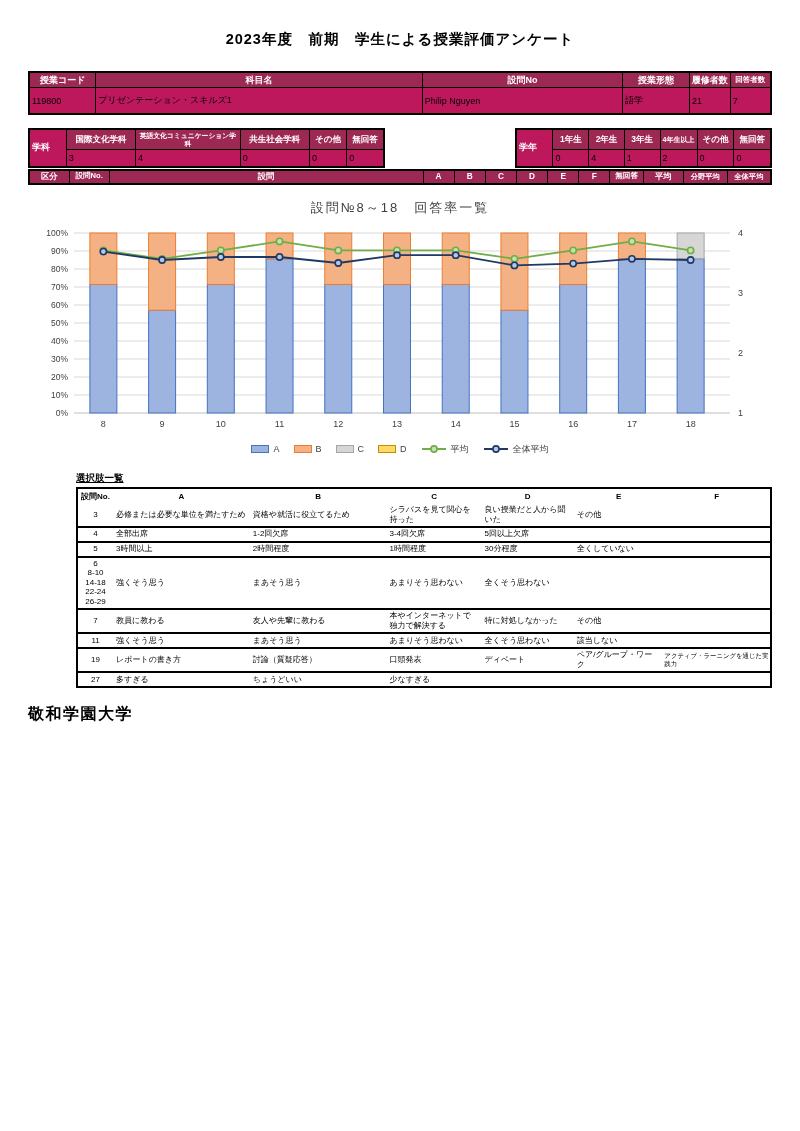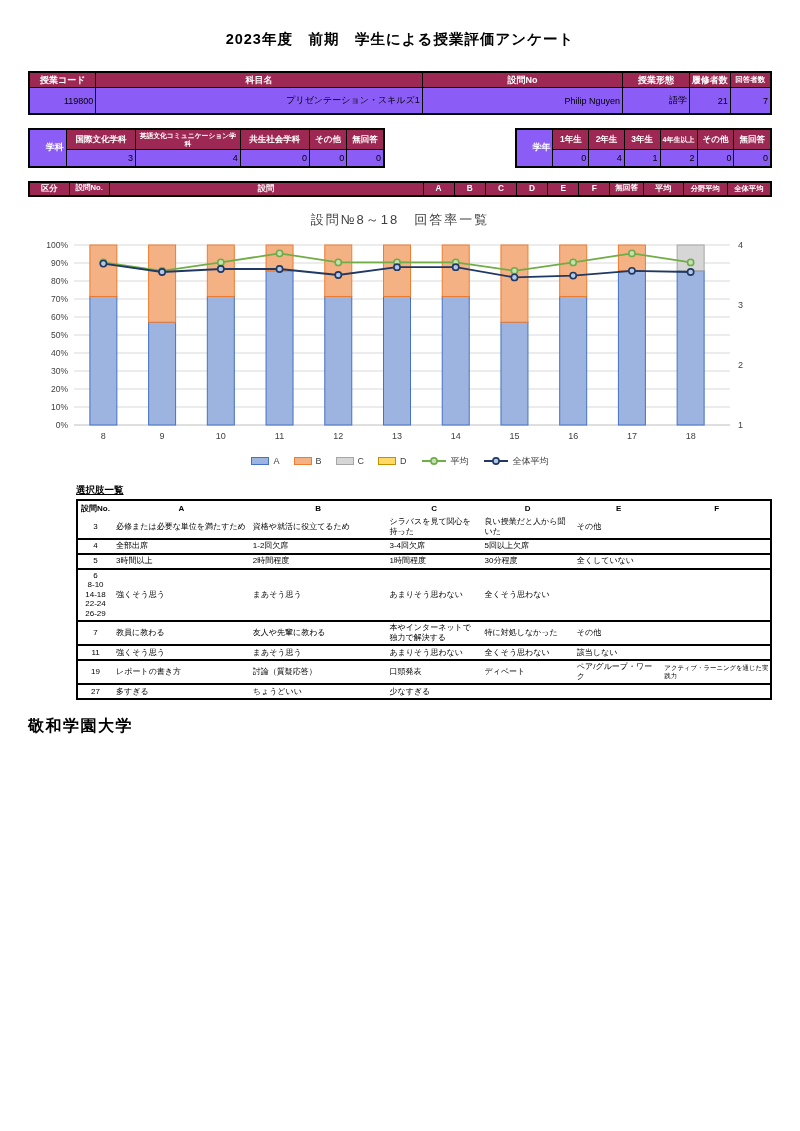--- a/index.html
+++ b/index.html
@@ -8,36 +8,36 @@
     width:800px; height:1131px; background:#fff; color:#000;
     font-family:"Liberation Sans","DejaVu Sans",sans-serif;
   }
   .page { padding:0 28px; position:relative; height:1131px; }
 
   .title { text-align:center; font-size:14.5px; font-weight:bold; margin:0; padding-top:30px; letter-spacing:1px; }
 
   table { border-collapse:collapse; table-layout:fixed; }
   .tbl { border:2px solid #000; width:100%; }
   .tbl th { background:#9d2853; color:#fff; font-weight:bold; border:1px solid #000; font-size:9px; padding:2px 1px; line-height:1.15; }
-  .tbl td { border:1px solid #000; font-size:9px; text-align:right; padding:1px 2px; background:#8b5cf6; }
+  .tbl td { border:1px solid #000; font-size:9px; text-align:left; padding:1px 2px; background:#be185d; }
 
   .course { margin-top:22px; }
   .course td { height:26px; }
   .course th:nth-child(6) { font-size:7.5px; }
 
   .row2 { display:flex; justify-content:space-between; margin-top:13px; }
   .dept  { width:357px; }
   .grade { width:257px; }
   .dept th, .grade th { font-size:8.5px; }
   .dept th:nth-child(3) { font-size:6.8px; }
   .grade th:nth-child(5) { font-size:7px; }
   .dept td, .grade td { height:17px; }
   .grouplab { background:#9d2853; color:#fff; font-weight:bold; }
 
-  .main { margin-top:13px; }
+  .main { margin-top:1px; }
   .main th { font-size:8.3px; padding:1px 0; }
   .main th:nth-child(2), .main th:nth-child(10) { font-size:7.6px; }
   .main th:nth-child(12), .main th:nth-child(13) { font-size:7.3px; }
 
   .chart-block { margin-top:14px; }
   .chart-title { text-align:center; font-size:13px; color:#3f3f3f; letter-spacing:2px; margin:4px 0 2px; }
   .legend { display:flex; justify-content:center; align-items:center; gap:14px; margin-top:2px; }
   .legend .item { display:flex; align-items:center; gap:4px; font-size:9px; color:#404040; }
   .legend .sw { width:18px; height:8px; border:1px solid; }
 

